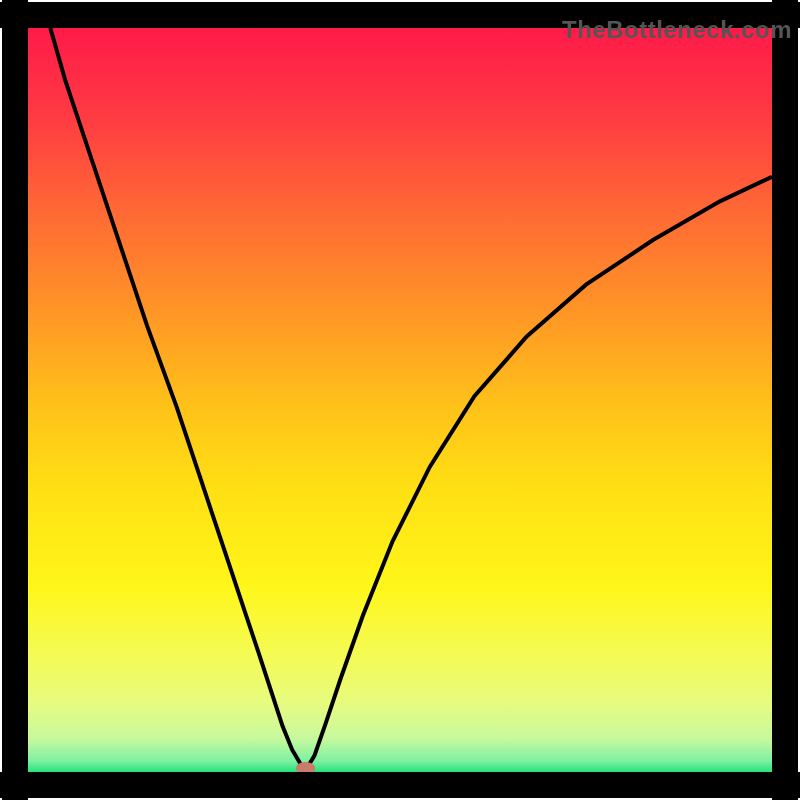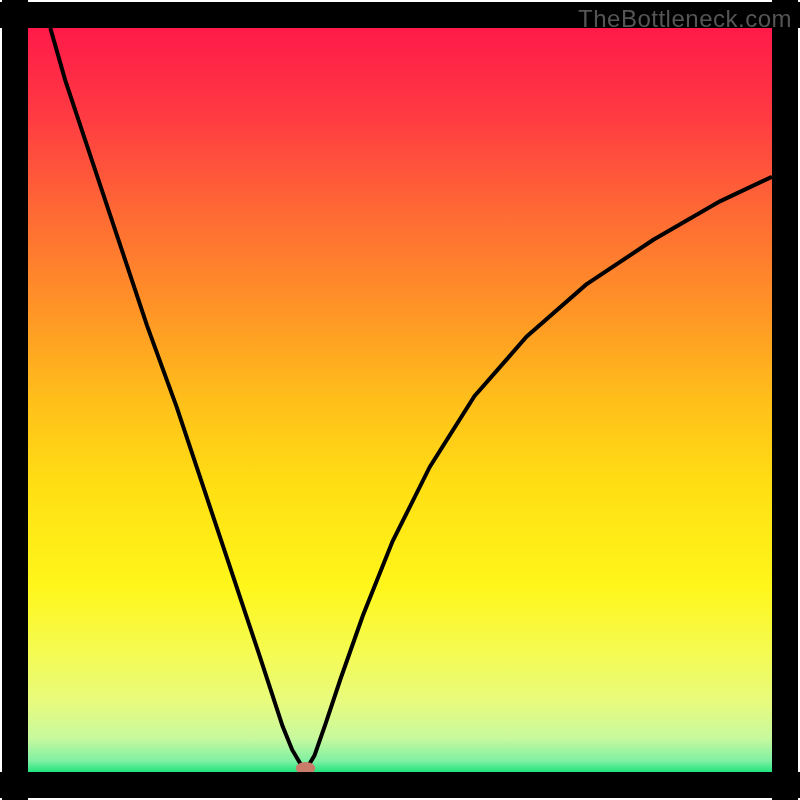--- a/index.html
+++ b/index.html
@@ -11,25 +11,25 @@
     font-family: Arial, Helvetica, sans-serif;
     overflow: hidden;
   }
   .container {
     position: relative;
     width: 800px;
     height: 800px;
   }
   .watermark {
     position: absolute;
-    top: 5px;
+    top: 16px;
     right: 8px;
     color: #555555;
     font-size: 24px;
-    font-weight: 400;
+    font-weight: 700;
     letter-spacing: 0.5px;
     z-index: 50;
   }
   svg.chart-svg {
     position: absolute;
     top: 0;
     left: 0;
     width: 800px;
     height: 800px;
     display: block;

